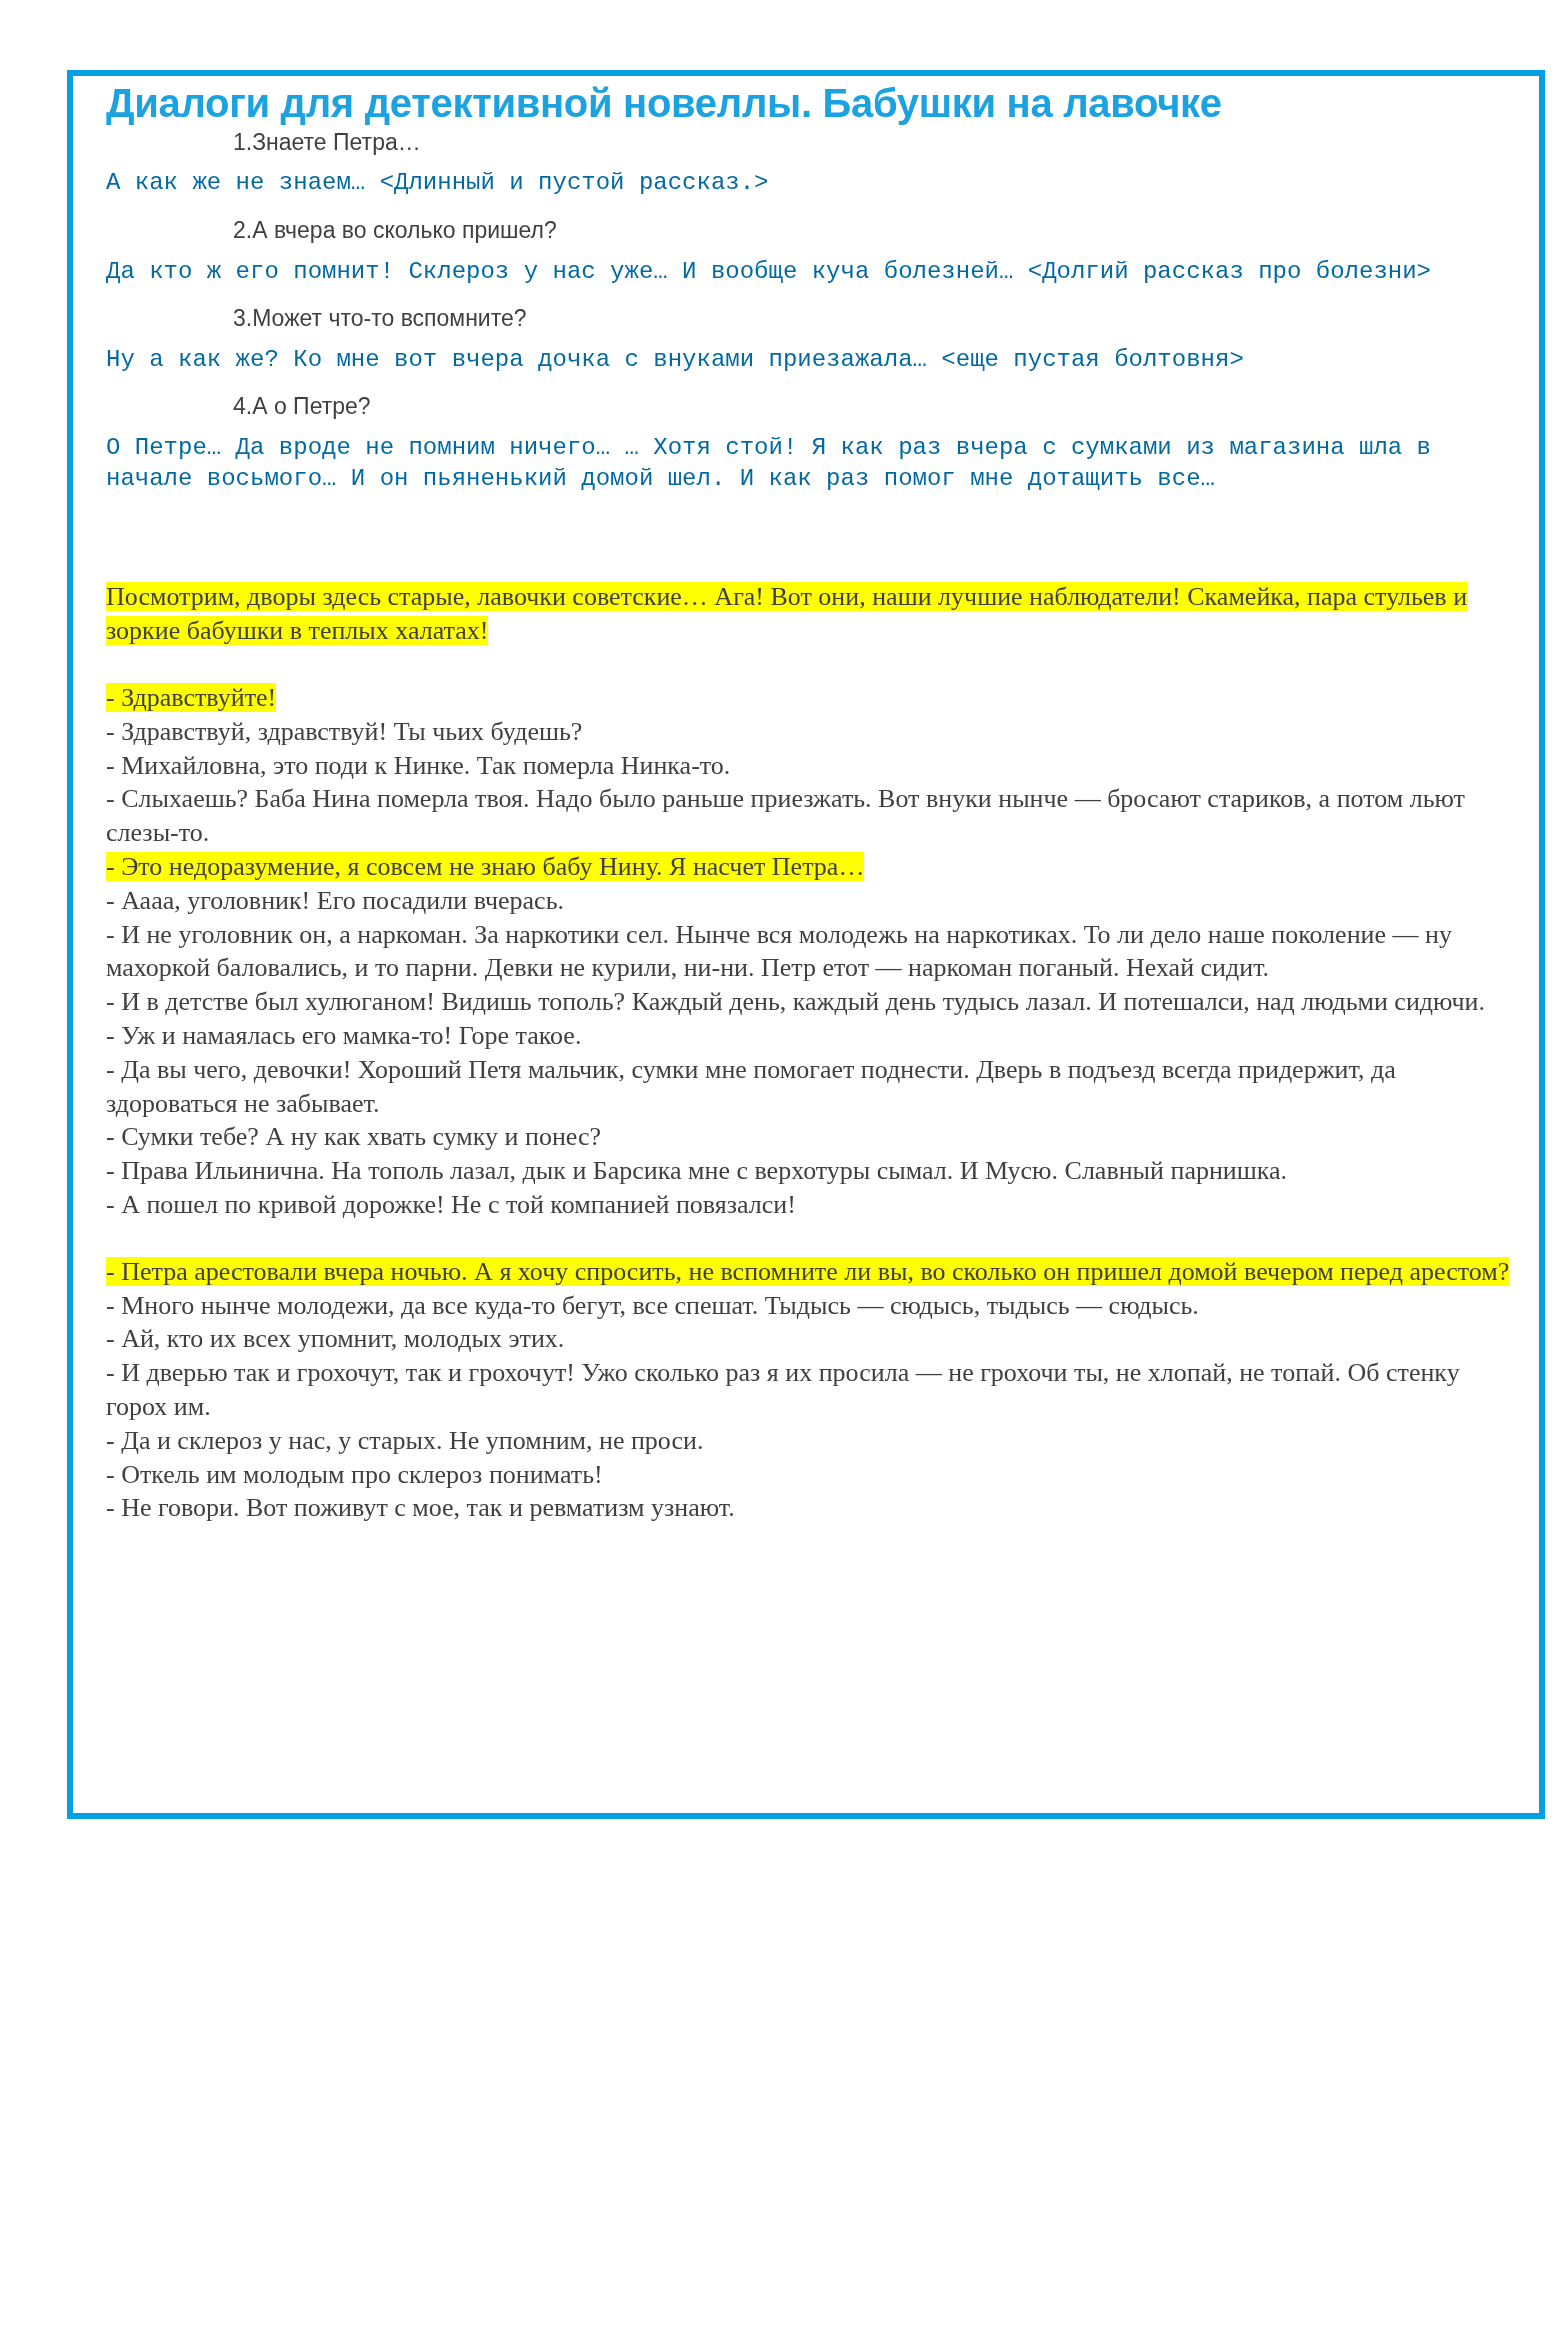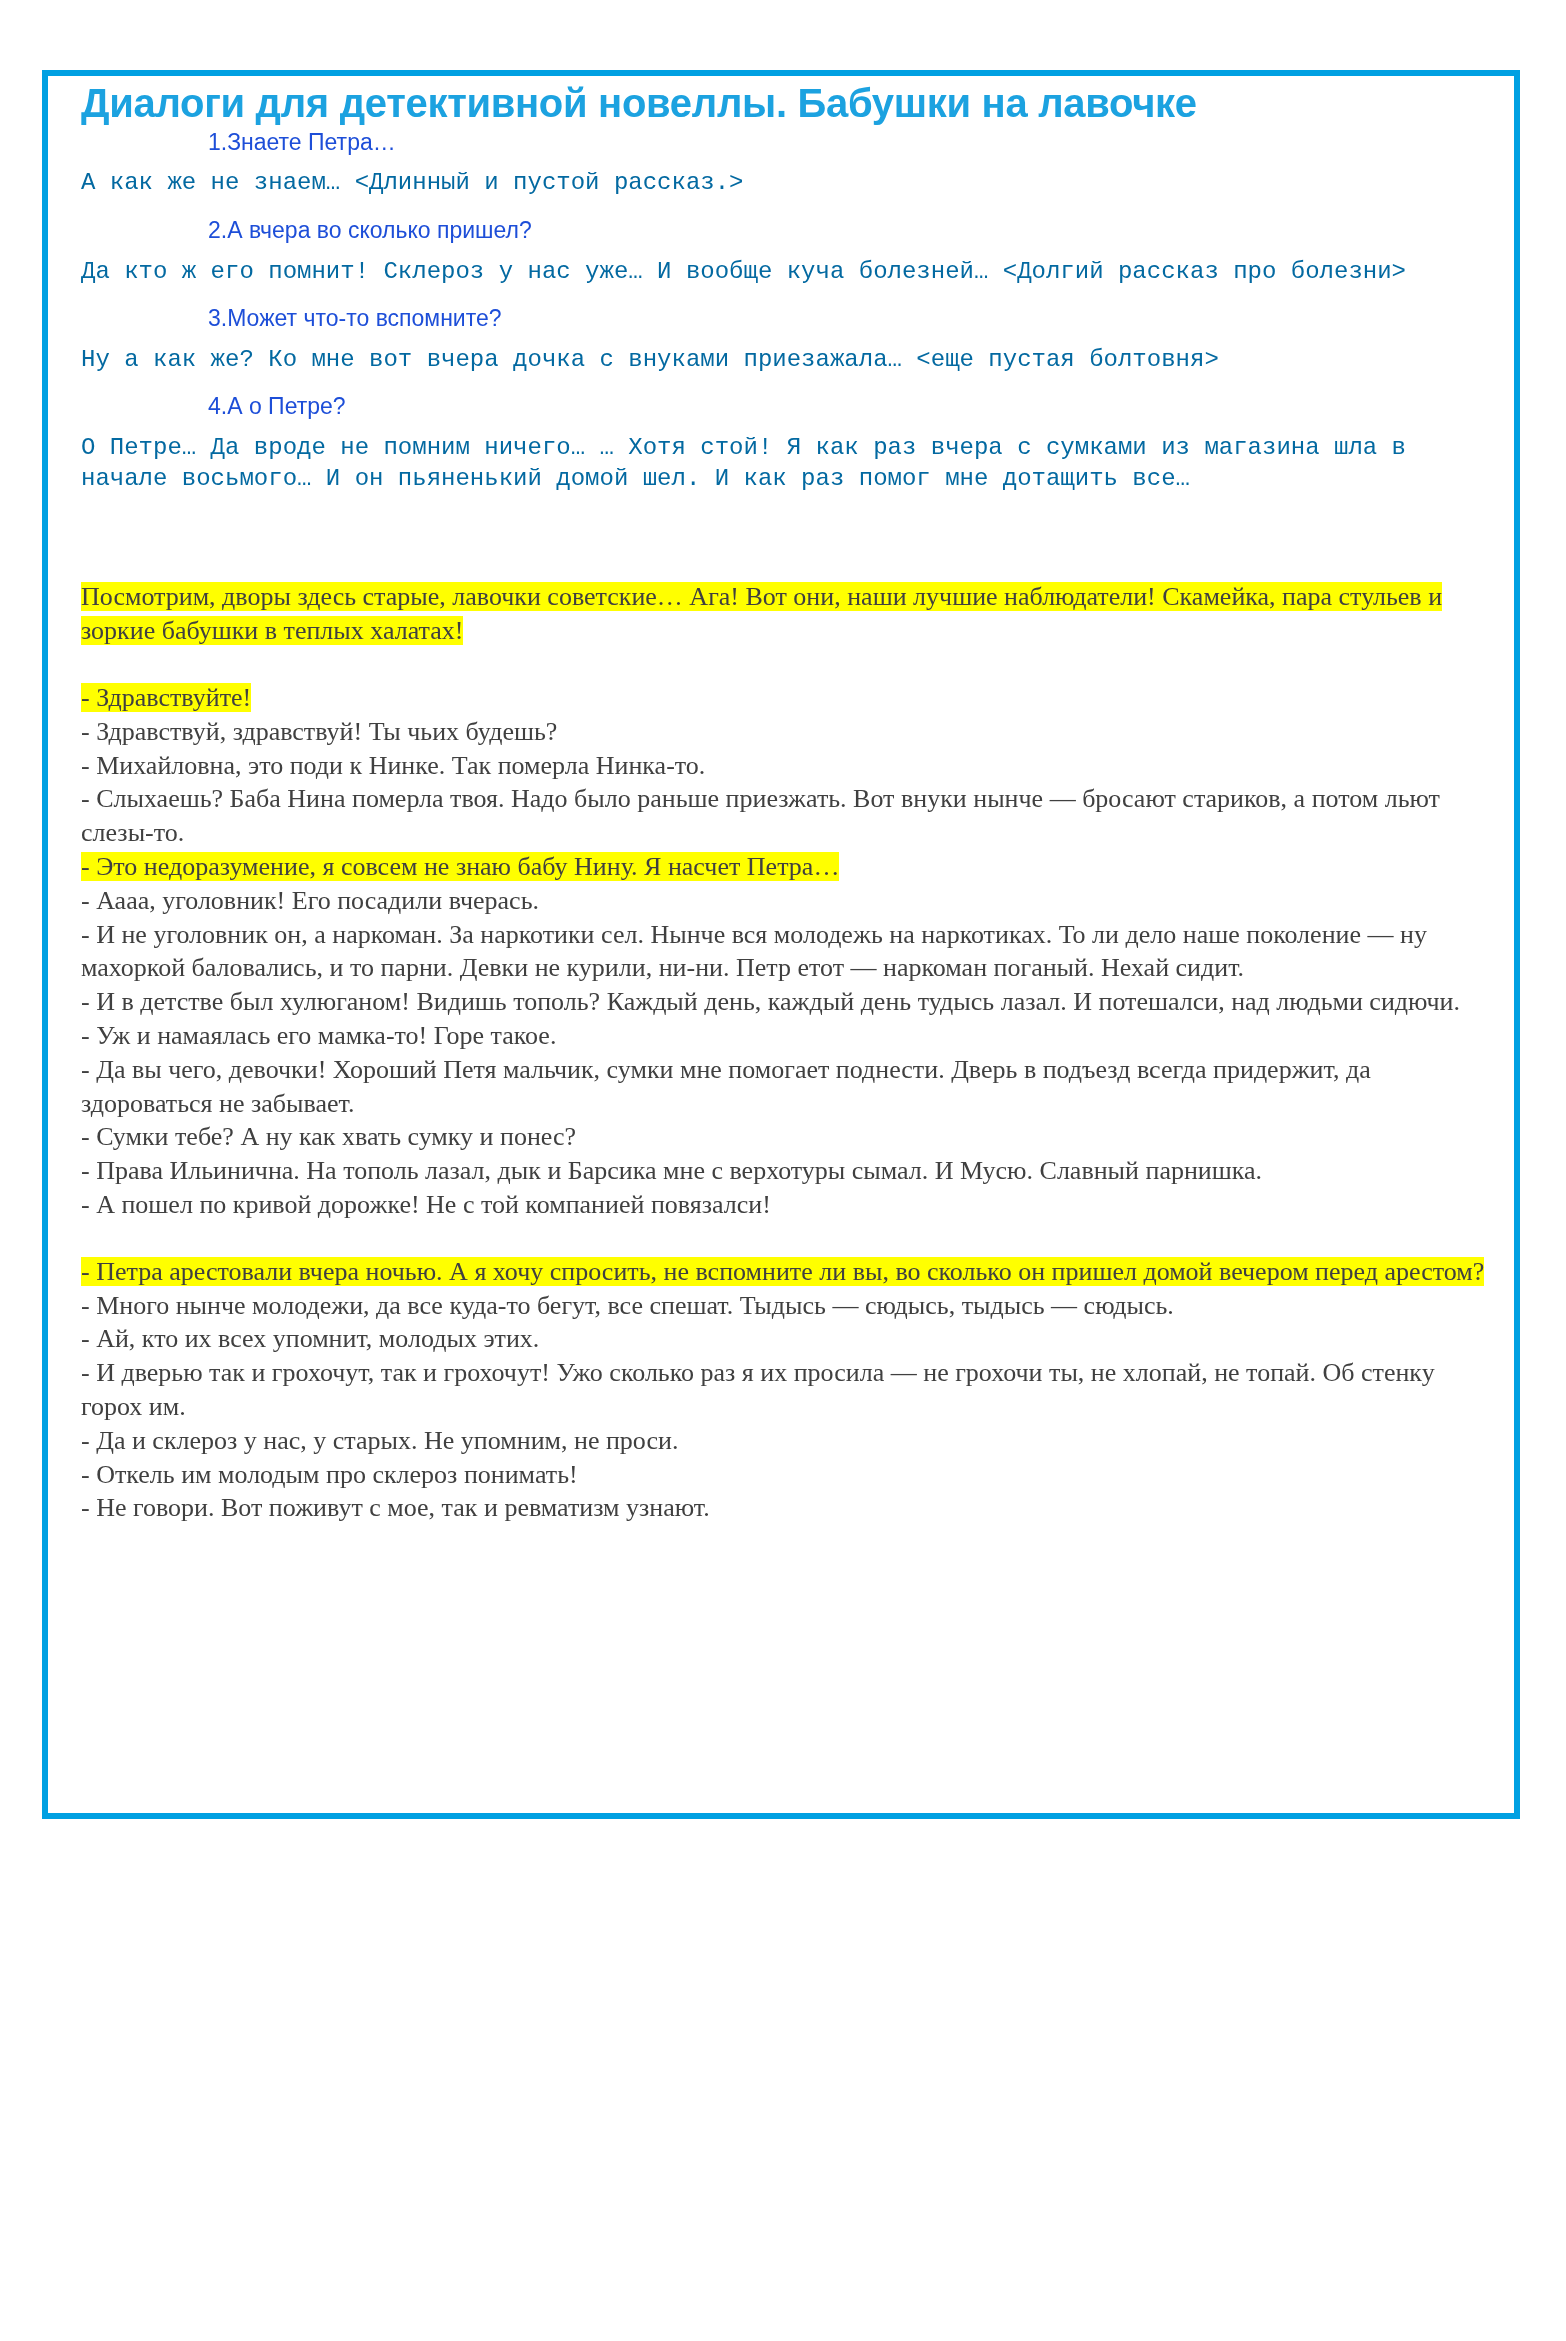--- a/index.html
+++ b/index.html
@@ -11,21 +11,21 @@
 
   body {
     width: 1567px;
     height: 2342px;
     font-family: "Liberation Serif", "DejaVu Serif", serif;
     -webkit-font-smoothing: antialiased;
   }
 
   .slide {
     position: absolute;
-    left: 42px;
+    left: 67px;
     top: 70px;
     width: 1478px;
     height: 1749px;
     box-sizing: border-box;
     border: 6.3px solid #00A0E2;
     background: #ffffff;
   }
 
   .slide-inner {
     position: absolute;
@@ -48,21 +48,21 @@
 
   
   .qa-block {
     margin-top: 1.1px;
   }
 
   .q-line {
     font-family: "Liberation Sans", "DejaVu Sans", sans-serif;
     font-size: 23px;
     line-height: 1.0;
-    color: #1d4ed8;
+    color: #404040;
     margin: 0 0 0 127px;
     padding: 3.4px 0 3.4px 0;
     white-space: nowrap;
   }
 
   .a-line {
     font-family: Liberation Mono, monospace;
     font-size: 24px;
     line-height: 1.30;
     color: #0369a1;

